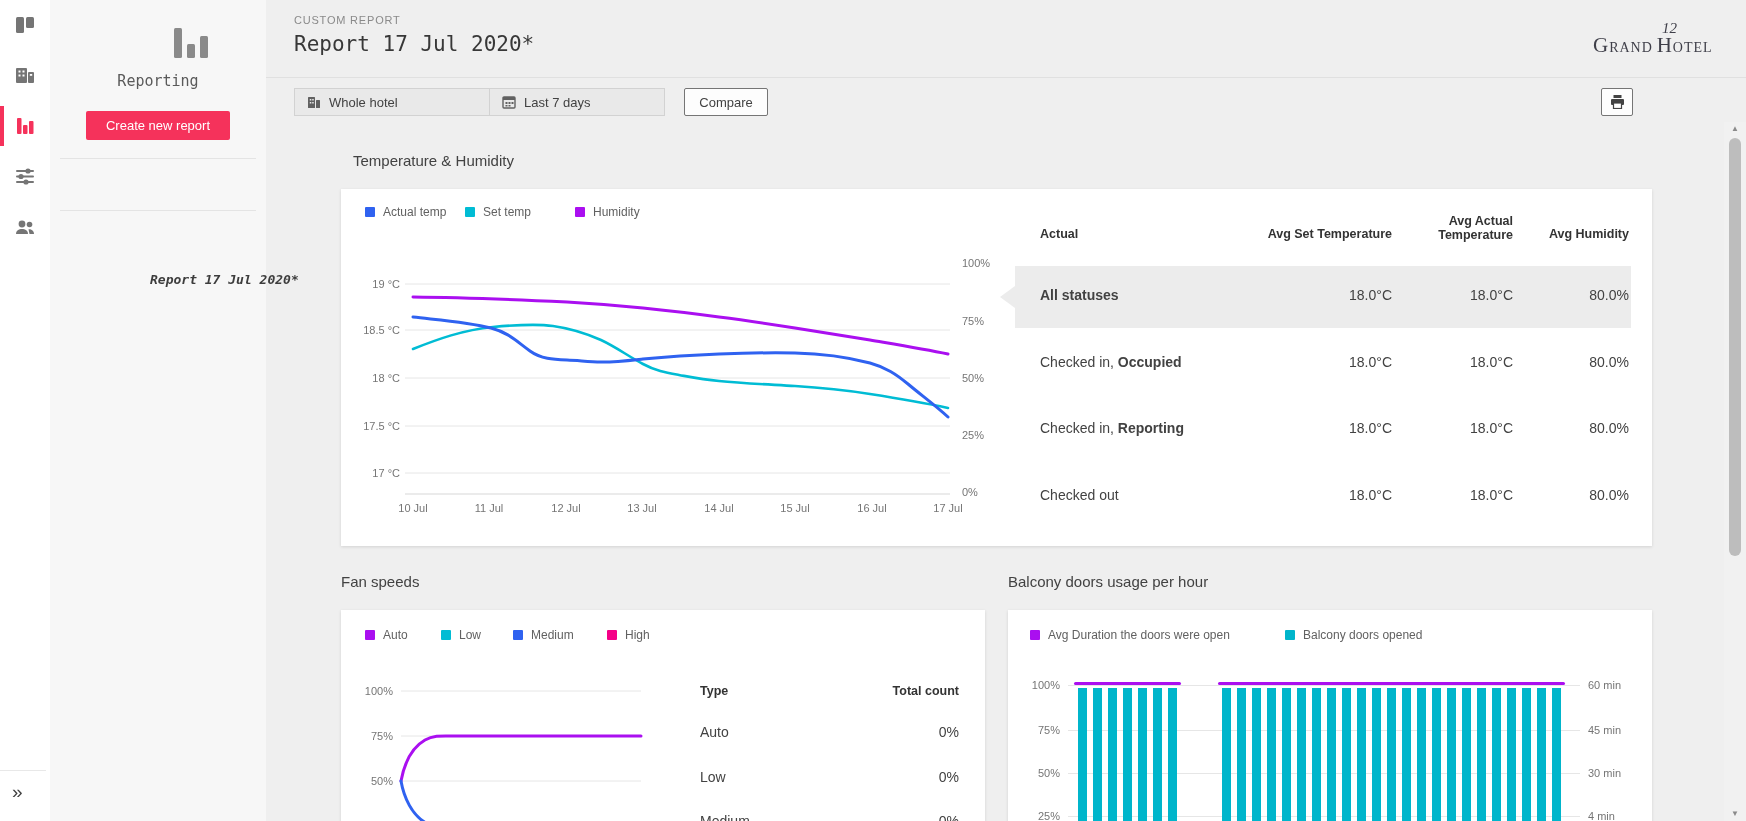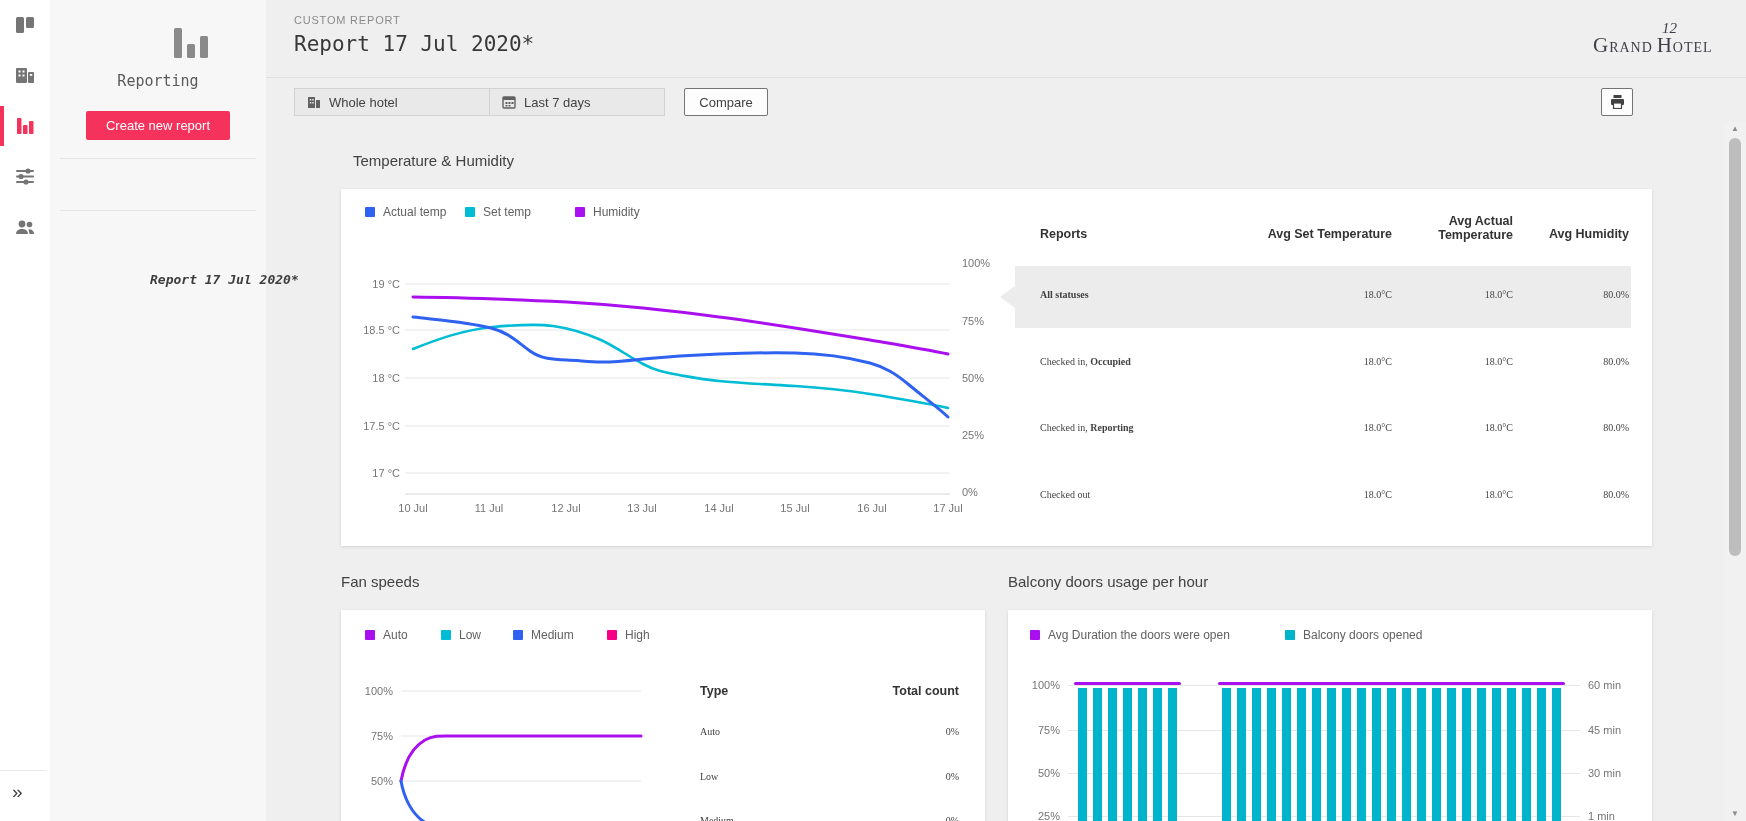--- a/index.html
+++ b/index.html
@@ -52,21 +52,21 @@
   .card { position:absolute; background:#fff; box-shadow:0 1px 3px rgba(0,0,0,.12); }
 
   .legend-item { position:absolute; display:flex; align-items:center; gap:8px; cursor:pointer; }
   .swatch { width:10px; height:10px; border-radius:1px; }
   .legend-label { font-size:12px; color:#616161; }
 
   svg text { font-family:"Liberation Sans", sans-serif; font-size:11px; fill:#757575; }
 
   
   .t-head { position:absolute; font-size:12.5px; font-weight:bold; color:#333; }
-  .t-cell { position:absolute; font-size:10px; color:#424242; height:18px; line-height:18px;font-family:Liberation Serif, serif; }
+  .t-cell { position:absolute; font-size:14px; color:#424242; height:18px; line-height:18px; }
   .right { text-align:right; }
   .row-hl { left:674px; top:77px; width:616px; height:62px; background:#ececec; }
   .row-ptr { left:659px; top:97px; width:0; height:0; border-top:11px solid transparent;
              border-bottom:11px solid transparent; border-right:15px solid #ececec; }
   .bold { font-weight:bold; }
 
   
   .bar-group { position:absolute; top:78px; height:180px;
     background:repeating-linear-gradient(90deg,#00b5cb 0px,#00b5cb 9px,transparent 9px,transparent 15px); }
   .door-line { position:absolute; top:72px; height:3px; background:#aa0ff0; border-radius:2px; }
@@ -239,21 +239,21 @@
       <text x="529" y="284" text-anchor="middle">16 Jul</text>
       <text x="605" y="284" text-anchor="middle">17 Jul</text>
       <path d="M70,69 C120,69.5 170,71.5 224,74 C250,75.5 275,77.5 300,80 C325,82.5 350,85.5 376,89 C400,92 427,96 452,100 C477,104 502,108 527,112 C553,116.5 580,121 605,126" fill="none" stroke="#aa0ff0" stroke-width="3" stroke-linecap="round"></path>
       <path d="M70,121 C95,111 120,102 150,99 C172,97 192,95.5 210,98 C228,100.5 240,104 258,112 C273,119 285,128 300,136 C313,143 322,144.5 336,147 C350,149.5 360,151.5 376,153 C400,155.5 427,156.5 452,158 C477,159.5 502,162 527,166 C553,170 580,174.5 605,180" fill="none" stroke="#00bcd4" stroke-width="2.6" stroke-linecap="round"></path>
       <path d="M70,89 C96,92 125,94 148,100 C165,104.5 172,112 187,123 C198,131 210,131.5 224,132 C236,132.5 246,133.8 258,134 C272,134.2 286,132.5 300,131 C326,128.5 350,127 376,126 C402,125 427,124.5 452,125 C478,125.5 504,129 527,135 C543,139.5 553,146 565,156 C578,167 592,177 605,189" fill="none" stroke="#2f62f0" stroke-width="3" stroke-linecap="round"></path>
     </svg>
 
     <div class="abs row-hl"></div>
     <div class="abs row-ptr"></div>
 
-    <div class="t-head" style="left:699px;top:38px">Reports</div>
+    <div class="t-head" style="left:699px;top:38px">Actual</div>
     <div class="t-head right" style="left:891px;top:38px;width:160px">Avg Set Temperature</div>
     <div class="t-head right" style="left:1072px;top:25px;width:100px;line-height:14px">
       <span>Avg Actual</span><br><span>Temperature</span>
     </div>
     <div class="t-head right" style="left:1178px;top:38px;width:110px">Avg Humidity</div>
 
     <div>
       <div class="t-cell bold" style="left:699px;top:97px"><span>All statuses</span><span class="bold"></span></div>
       <div class="t-cell right" style="left:891px;top:97px;width:160px">18.0°C</div>
       <div class="t-cell right" style="left:1052px;top:97px;width:120px">18.0°C</div>
@@ -350,21 +350,21 @@
       <div class="gridline-h" style="left:60px;top:120px;width:512px"></div>
       <div class="gridline-h" style="left:60px;top:163px;width:512px"></div>
       <div class="gridline-h" style="left:60px;top:206px;width:512px"></div>
       <div class="axis-lab right" style="left:12px;top:69px;width:40px">100%</div>
       <div class="axis-lab right" style="left:12px;top:114px;width:40px">75%</div>
       <div class="axis-lab right" style="left:12px;top:157px;width:40px">50%</div>
       <div class="axis-lab right" style="left:12px;top:200px;width:40px">25%</div>
       <div class="axis-lab" style="left:580px;top:69px">60 min</div>
       <div class="axis-lab" style="left:580px;top:114px">45 min</div>
       <div class="axis-lab" style="left:580px;top:157px">30 min</div>
-      <div class="axis-lab" style="left:580px;top:200px">1 min</div>
+      <div class="axis-lab" style="left:580px;top:200px">4 min</div>
       <div class="bar-group" style="left:70px;width:99px"></div>
       <div class="bar-group" style="left:214px;width:339px"></div>
       <div class="door-line" style="left:66px;width:107px"></div>
       <div class="door-line" style="left:210px;width:347px"></div>
     </div>
   </div>
 
   
   <div id="scrollbar" class="abs">
     <div class="sb-arrow" style="top:0">▲</div>

